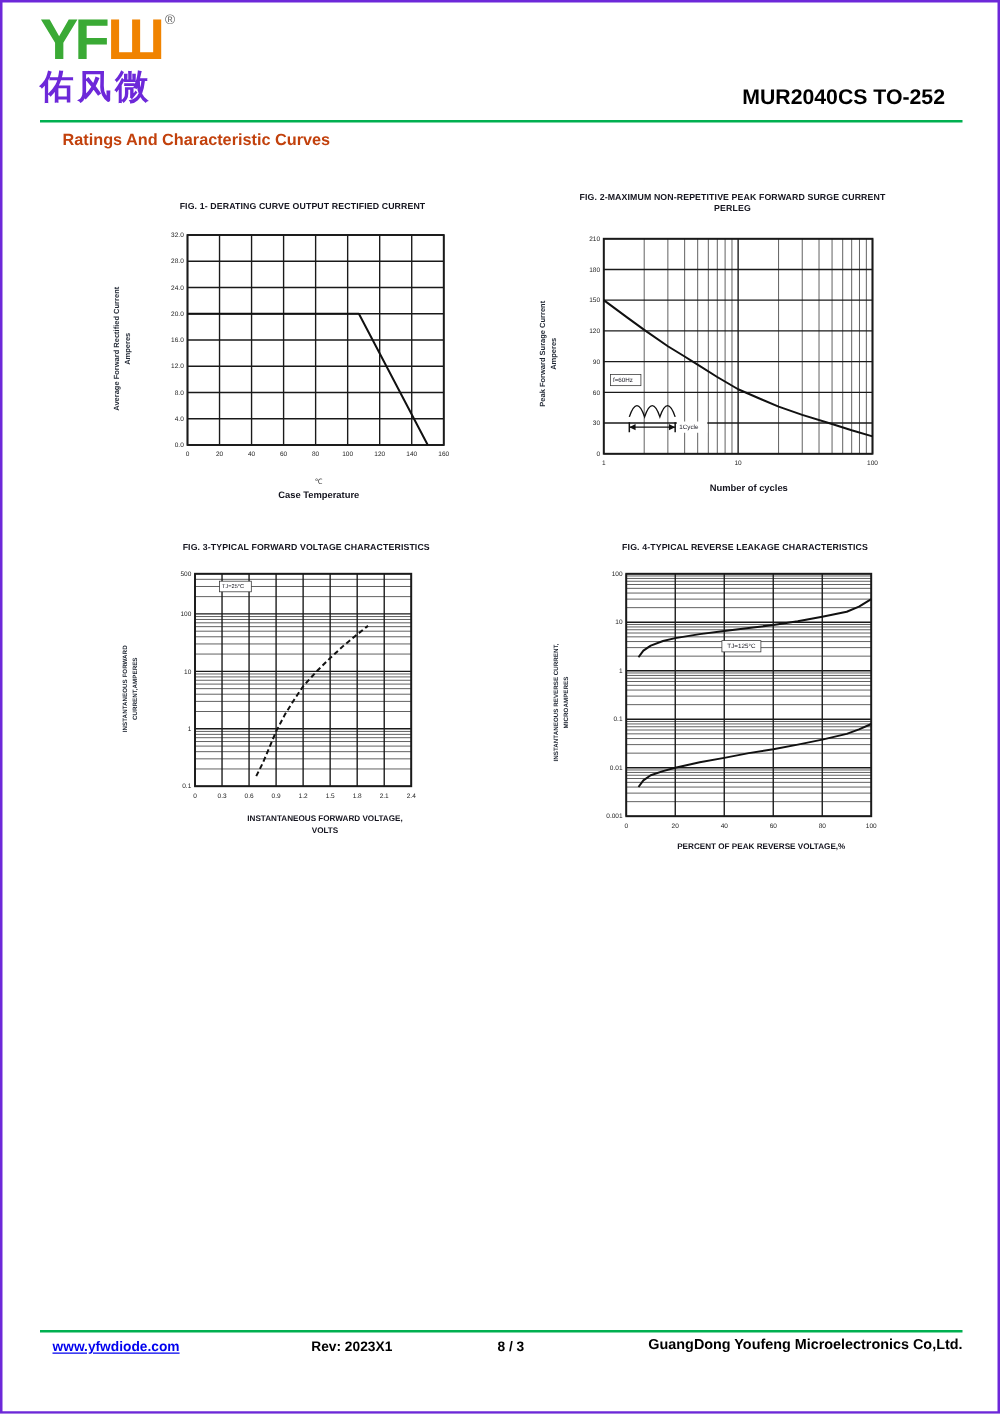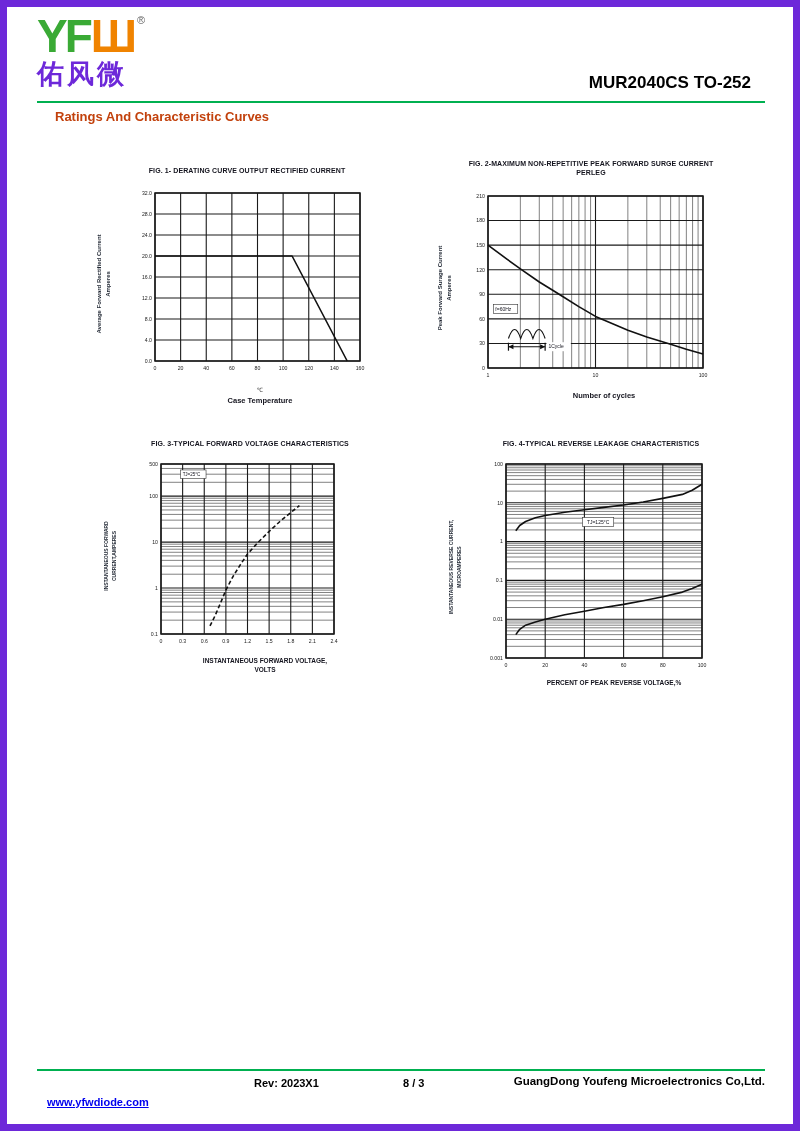--- a/index.html
+++ b/index.html
@@ -1,18 +1,18 @@
 <!DOCTYPE html>
 <html><head>
 <meta charset="utf-8">
 <style>
   html,body{margin:0;padding:0;background:#e8e8e8;}
   .page{position:relative;width:800px;height:1131px;background:#ffffff;
         font-family:"Liberation Sans",sans-serif;color:#1c1c1c;overflow:hidden;
-        border:7px solid #6d28d9;box-sizing:border-box;}
+        border:2px solid #6d28d9;box-sizing:border-box;}
   
   .logo{position:absolute;left:30px;top:6px;}
   .logo-row{line-height:1;}
   .logo-yf{font-weight:bold;font-size:46px;color:#3aaa35;letter-spacing:-3px;}
   .logo-w{font-weight:bold;font-size:46px;color:#f08300;margin-left:1px;}
   .logo-reg{font-size:11px;color:#666;vertical-align:28px;}
   .logo-cn{font-weight:bold;font-size:27px;color:#6d28d9;letter-spacing:3px;margin-top:2px;line-height:1;}
   .product-title{position:absolute;right:42px;top:66px;font-weight:bold;font-size:17px;color:#000;}
   .rule-green{position:absolute;left:30px;right:28px;height:2px;background:#00b050;}
   .rule-top{top:94px;}
@@ -28,21 +28,21 @@
         white-space:nowrap;text-align:center;font-weight:bold;color:#1d2430;line-height:1.5;}
   .ylab-lg{font-size:6px;}
   .ylab-sm{font-size:5px;}
   .cap{text-align:center;margin-top:3px;}
   .cap-sub{font-size:6px;color:#333;}
   .cap-main{font-weight:bold;font-size:7.5px;color:#14141e;margin-top:2px;}
   .cap-main-sm{font-weight:bold;font-size:6.5px;color:#14141e;line-height:1.3;}
   svg{display:block;}
   
   .footer-link{position:absolute;left:40px;top:1070px;font-weight:bold;font-size:11px;
-               color:#0000ee;text-decoration:underline;cursor:pointer;margin-top:19px;}
+               color:#0000ee;text-decoration:underline;cursor:pointer;}
   .footer-rev{position:absolute;left:247px;top:1070px;font-weight:bold;font-size:11px;color:#000;}
   .footer-page{position:absolute;left:396px;top:1070px;font-weight:bold;font-size:11px;color:#000;}
   .footer-company{position:absolute;right:28px;top:1068px;font-weight:bold;font-size:11.5px;color:#000;padding-left:24px;}
 </style>
 </head>
 <body>
 
 <div class="page">
 
   <div class="logo">

